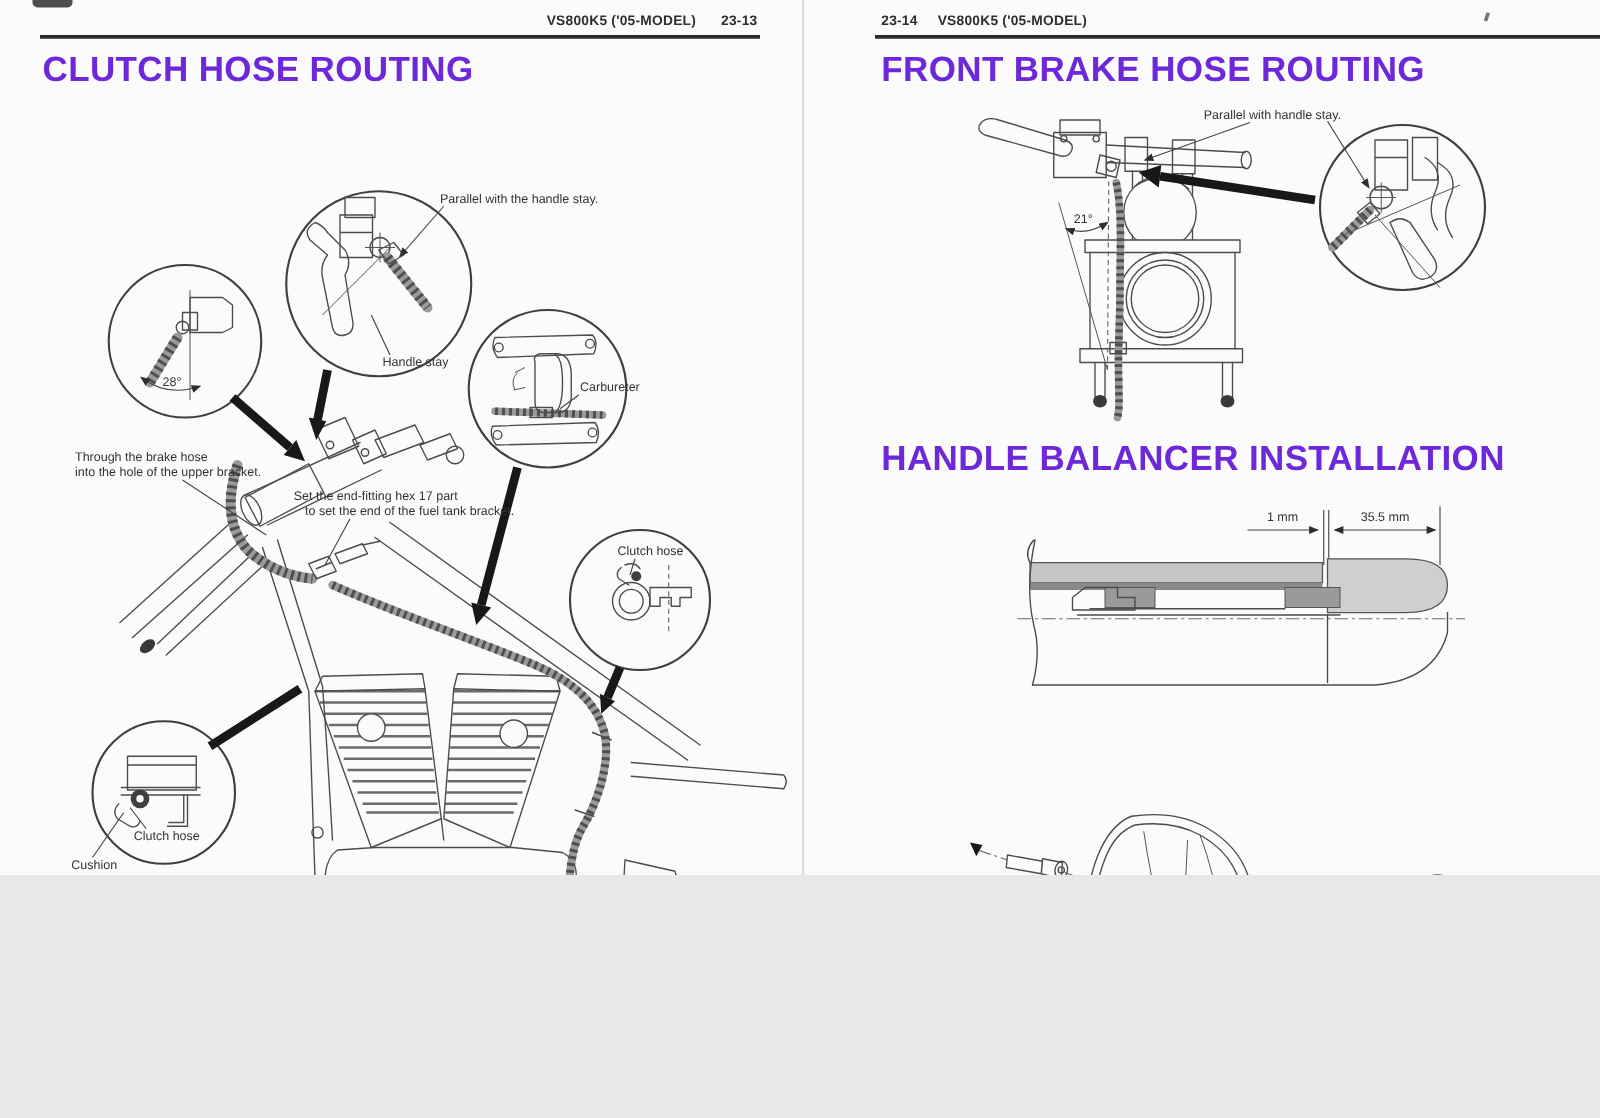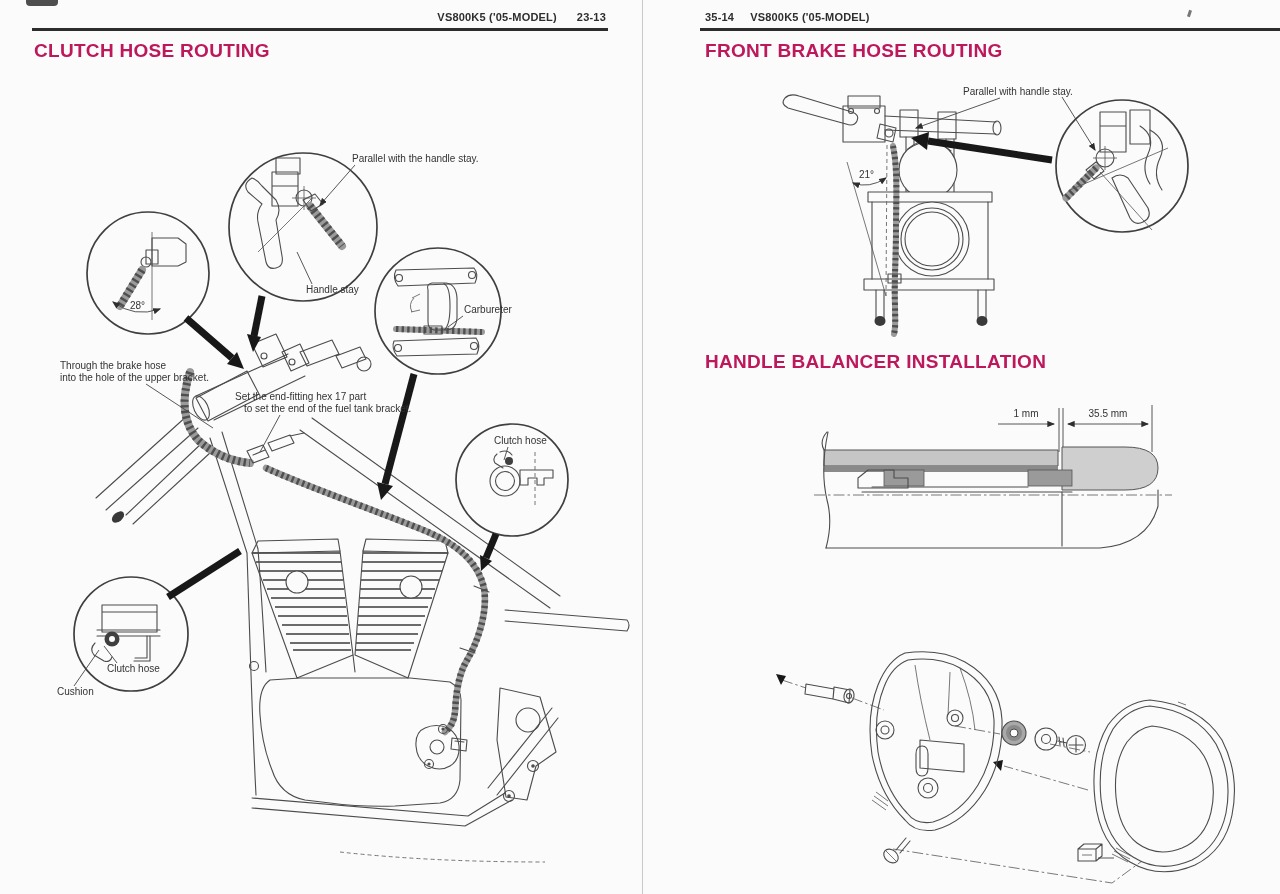--- a/index.html
+++ b/index.html
@@ -1,27 +1,27 @@
 <!DOCTYPE html>
 <html><head>
 <meta charset="utf-8">
 <style>
   html,body{margin:0;padding:0;background:#e8e8e8;}
-  .spread{position:relative;width:1280px;height:894px;background:#fbfbfb;overflow:hidden;
+  .spread{position:relative;width:1280px;height:700px;background:#fbfbfb;overflow:hidden;
           font-family:"Liberation Sans",sans-serif;color:#383838;}
   .divider{position:absolute;left:642px;top:0;width:1px;height:894px;background:#c9c9c9;}
   .hdr{position:absolute;top:11px;font-size:11px;font-weight:bold;color:#2e2e2e;letter-spacing:.2px;}
   .hdr-left{left:32px;width:574px;text-align:right;}
   .hdr-left .pg{margin-left:20px;}
   .hdr-right{left:705px;}
   .hdr-right .pg{margin-right:16px;}
   .rule{position:absolute;height:3px;background:#2c2c2c;}
   .rule-left{left:32px;top:28px;width:576px;}
   .rule-right{left:700px;top:28px;width:580px;}
-  .sec-title{position:absolute;font-size:19px;font-weight:bold;color:#be185d;letter-spacing:.3px;white-space:nowrap;}
+  .sec-title{position:absolute;font-size:28px;font-weight:bold;color:#6d28d9;letter-spacing:.3px;white-space:nowrap;}
   .t-clutch{left:34px;top:40px;}
   .t-brake{left:705px;top:40px;}
   .t-balancer{left:705px;top:351px;}
   .t-tool{left:705px;top:605px;}
   .artifact-tl{position:absolute;left:26px;top:0;width:32px;height:6px;background:#4e4e4e;border-radius:0 0 4px 4px;}
   .artifact-tr{position:absolute;left:1188px;top:10px;width:3px;height:7px;background:#777;transform:rotate(18deg);}
   svg.art{position:absolute;left:0;top:0;}
   svg text{font-family:"Liberation Sans",sans-serif;font-size:10px;fill:#333;}
   .ln{stroke:#4c4c4c;stroke-width:1.1;fill:none;stroke-linecap:round;stroke-linejoin:round;}
   .ln-thin{stroke:#555;stroke-width:.8;fill:none;}
@@ -46,21 +46,21 @@
   <div class="artifact-tr"></div>
   <div class="divider"></div>
 
   <div class="hdr hdr-left">
     <span>VS800K5 ('05-MODEL)</span><span class="pg">23-13</span>
   </div>
   <div class="rule rule-left"></div>
   <div class="sec-title t-clutch">CLUTCH HOSE ROUTING</div>
 
   <div class="hdr hdr-right">
-    <span class="pg">35-14</span><span>VS800K5 ('05-MODEL)</span>
+    <span class="pg">23-14</span><span>VS800K5 ('05-MODEL)</span>
   </div>
   <div class="rule rule-right"></div>
   <div class="sec-title t-balancer">HANDLE BALANCER INSTALLATION</div>
   <div class="sec-title t-brake">FRONT BRAKE HOSE ROUTING</div>
 
   <svg class="art" width="1280" height="894" viewBox="0 0 1280 894">
     <defs>
       <marker id="ah" viewBox="0 0 10 8" refX="8.5" refY="4" markerWidth="9" markerHeight="7" orient="auto-start-reverse">
         <path d="M0 0L10 4L0 8z" fill="#2e2e2e"></path>
       </marker>

